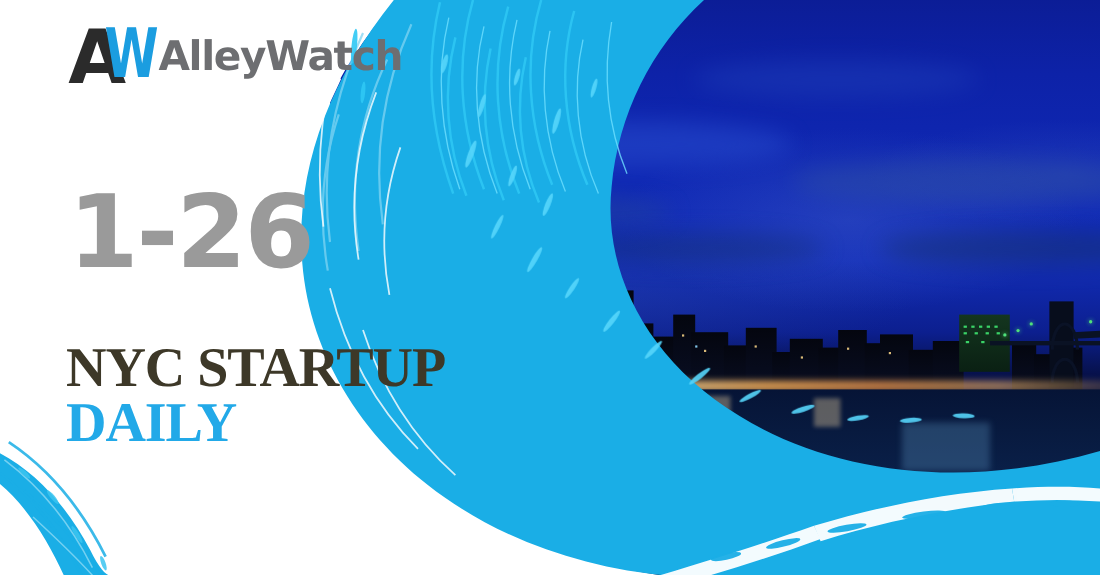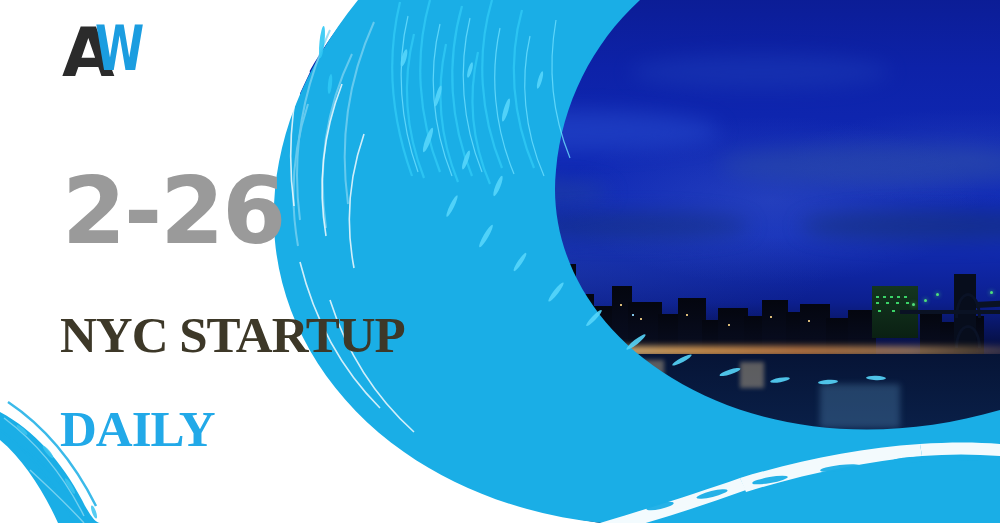--- a/index.html
+++ b/index.html
@@ -142,21 +142,21 @@
     position:absolute;left:60px;top:310px;
     font-family:Liberation Serif, serif;
   }
   .hl{
     display:block;
     font-size:51px;line-height:50px;font-weight:700;
     letter-spacing:-1px;
     white-space:nowrap;
   }
   .hl.dark{color:#3d3828;}
-  .hl.blue{color:#22a9e8;margin-top:44px;}
+  .hl.blue{color:#22a9e8;}
 </style>
 </head>
 <body>
 
 <div id="poster">
 
   <div class="photo">
 
     <div class="cloud" style="left:120px;top:150px;width:300px;height:42px;background:#2a4fd0;"></div>
     <div class="cloud" style="left:330px;top:95px;width:260px;height:34px;background:#1f3fb8;opacity:.45;"></div>
@@ -400,22 +400,23 @@
         <ellipse cx="330" cy="84" rx="2" ry="10" transform="rotate(6 330 84)"></ellipse>
       </g>
     </g>
   </svg>
 
   <div class="logo">
     <span class="logo-mark">
       <span class="logo-a">A</span>
       <span class="logo-w">W</span>
     </span>
+    <span class="logo-text">AlleyWatch</span>
   </div>
 
-  <div class="date">2-26</div>
+  <div class="date">1-26</div>
 
   <div class="headline">
     <span class="hl dark">NYC STARTUP</span>
     <span class="hl blue">DAILY</span>
   </div>
 
 </div>
 
 </body></html>

